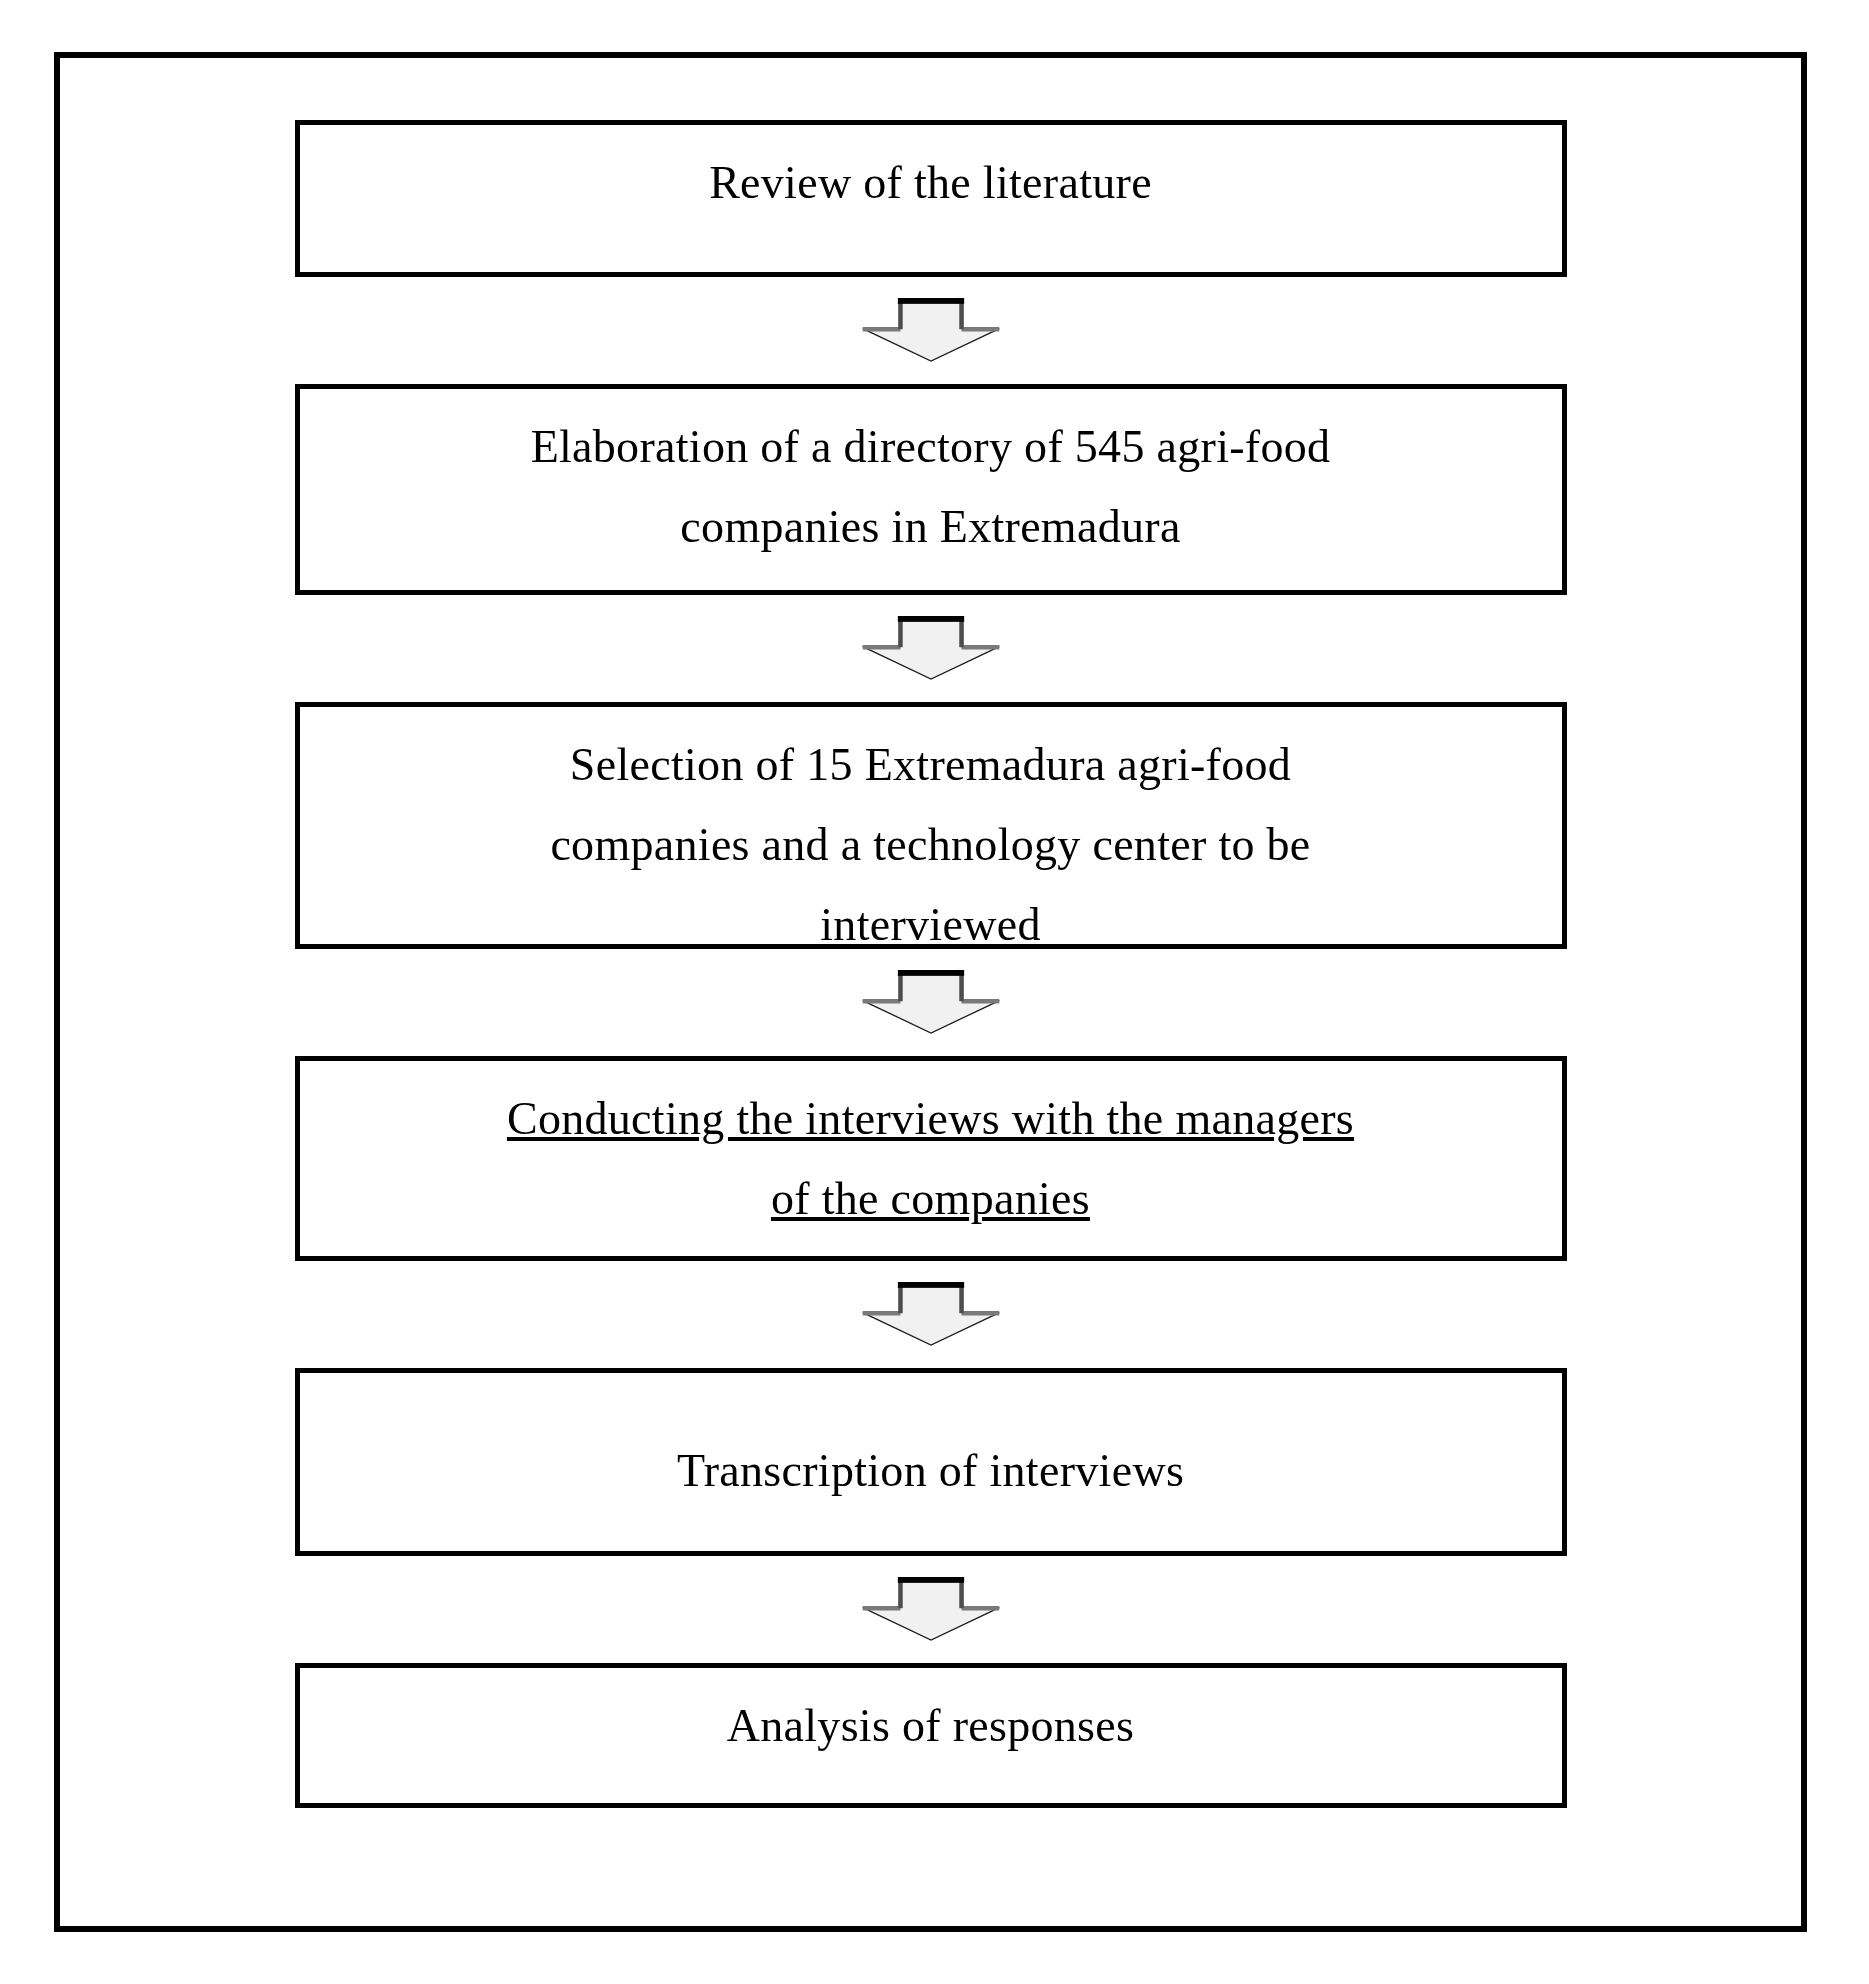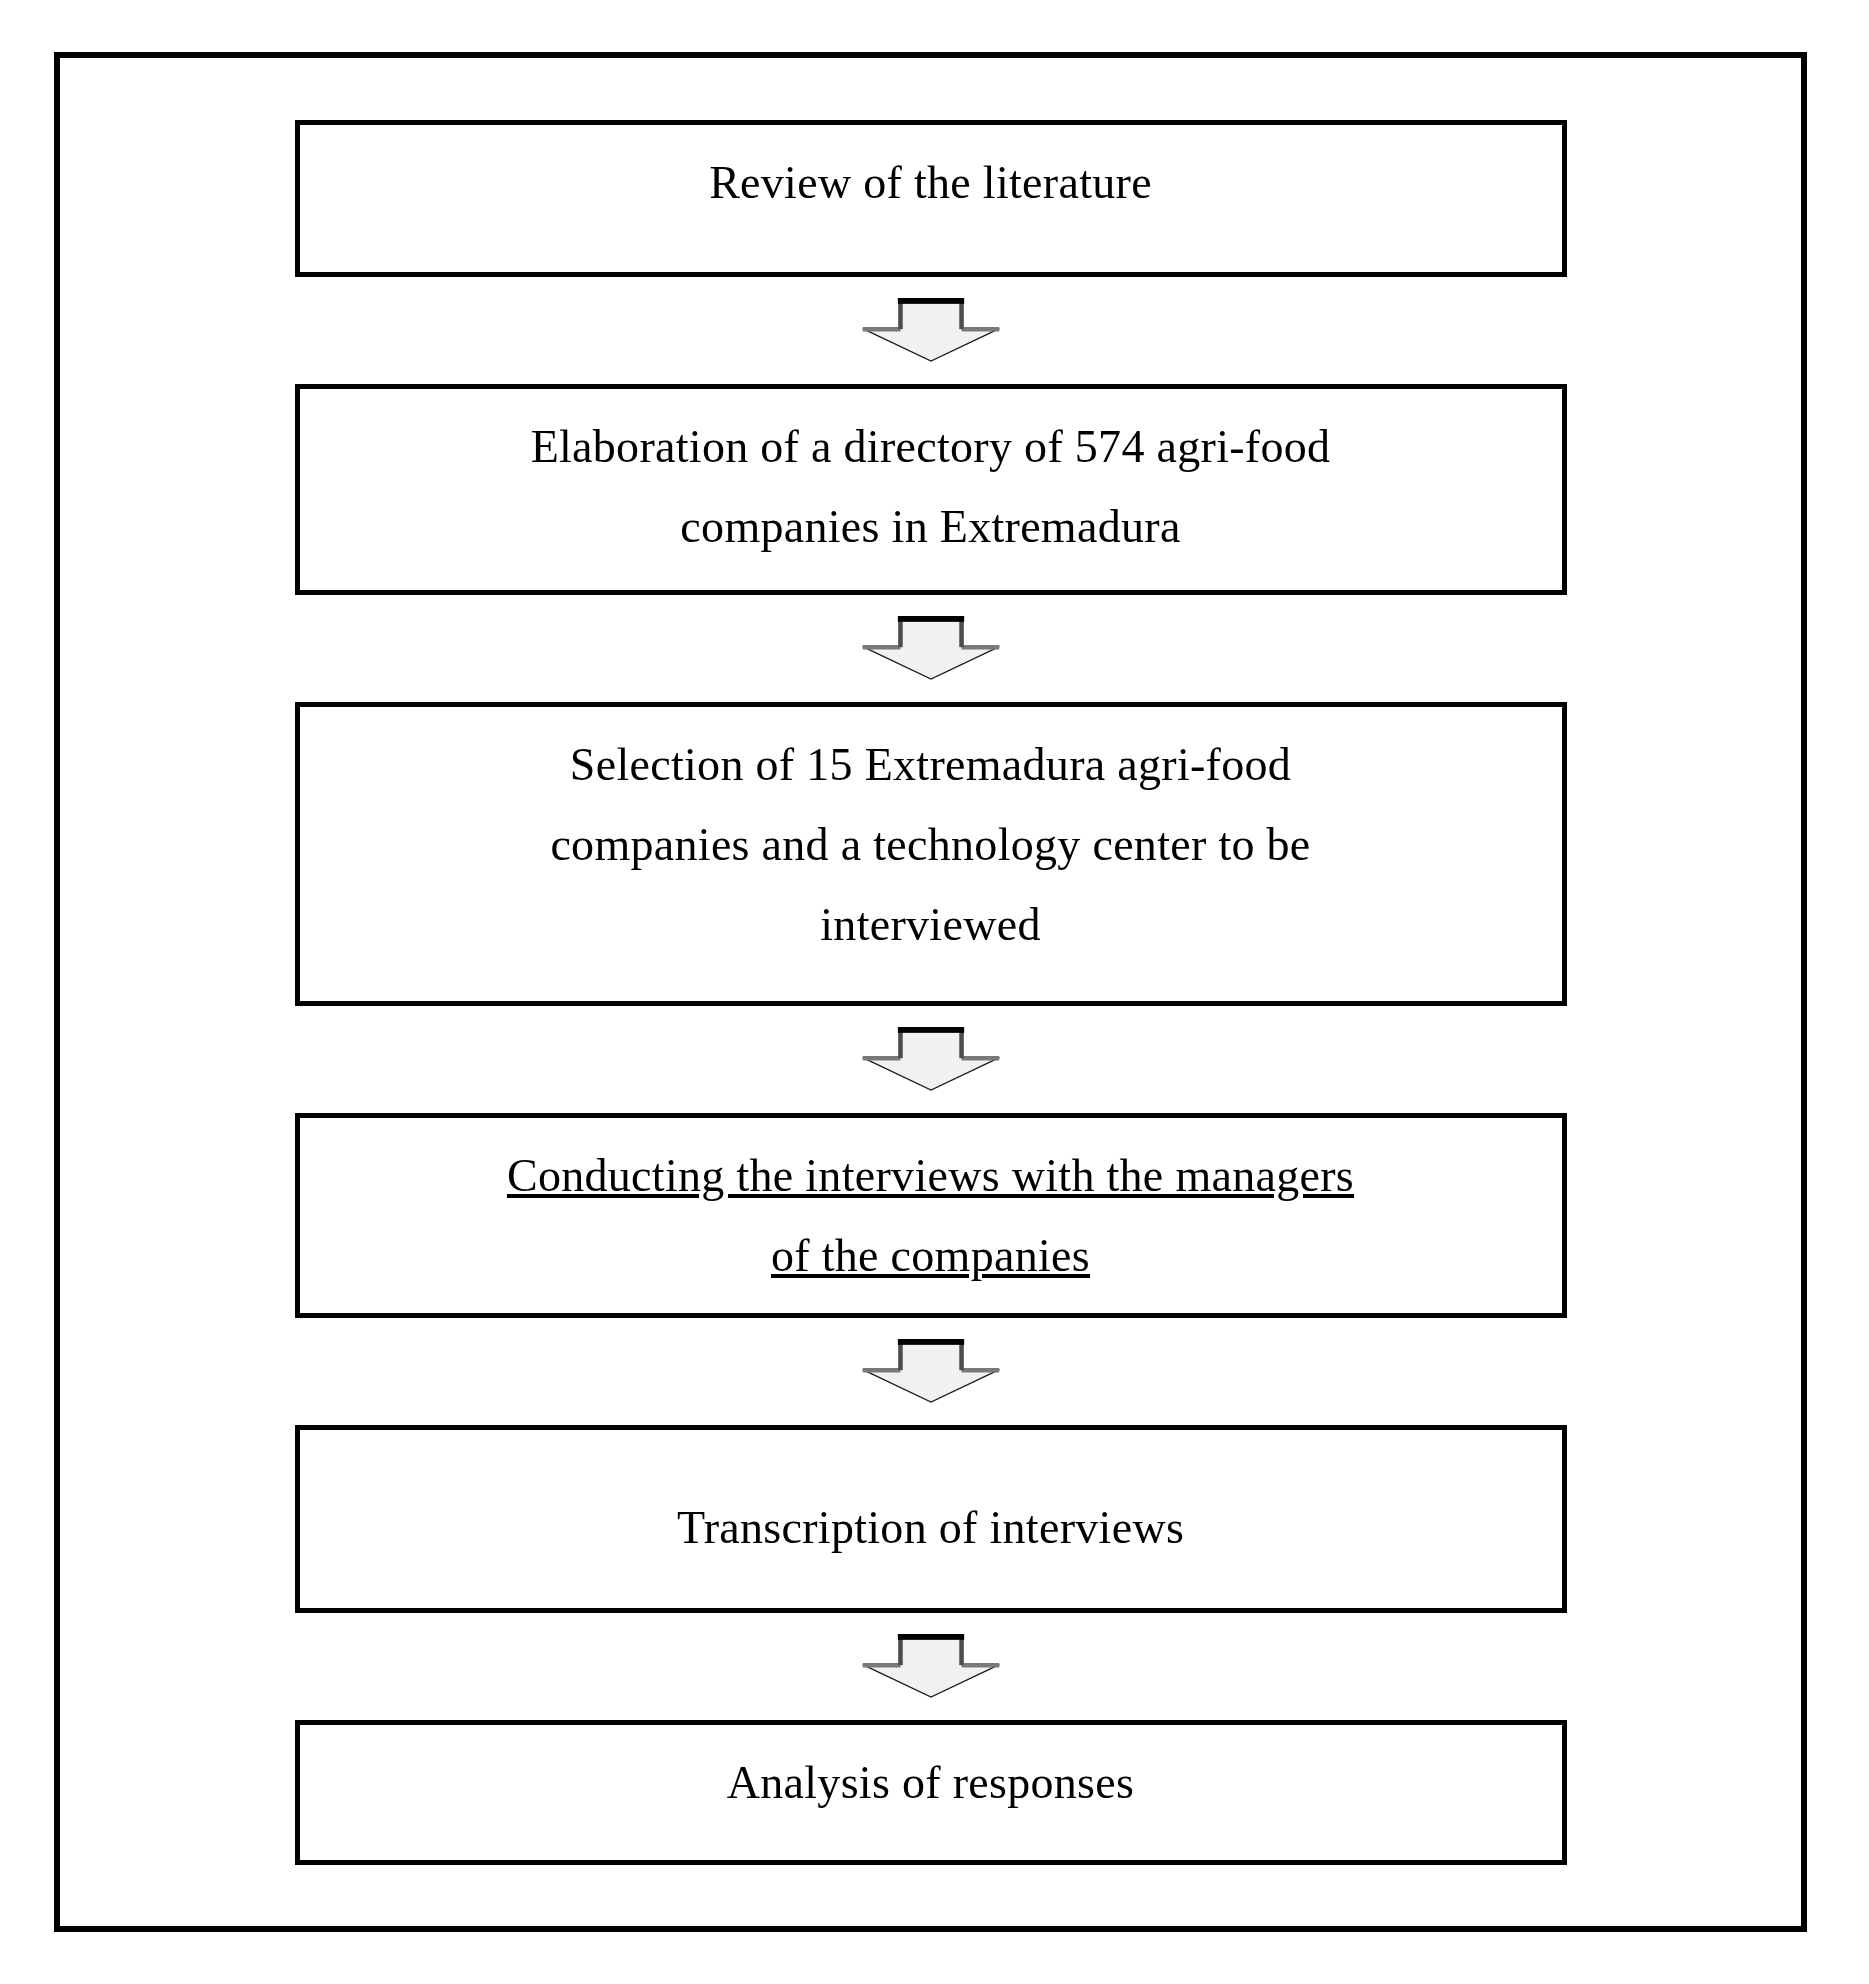--- a/index.html
+++ b/index.html
@@ -42,21 +42,21 @@
   .box .label {
     font-size: 46px;
     line-height: 80px;
     letter-spacing: 0.3px;
     text-align: center;
     white-space: pre-line;
     max-width: 1177px;
   }
   .h1 { height: 157px; }
   .h2 { height: 211px; }
-  .h3 { height: 304px; }
+  .h3 { height: 247px; }
   .h4 { height: 205px; text-decoration: underline; }
   .h5 { height: 188px; align-items: center; }
   .h6 { height: 145px; }
   .arrow {
     margin: 21px 0;
     display: block;
   }
 </style>
 </head>
 <body>
@@ -71,21 +71,21 @@
     <svg class="arrow" width="140" height="65" viewBox="0 0 214 100">
       <polygon points="59,3 155,3 155,47 212,47 107,97 2,47 59,47" fill="#f1f1f1" stroke="#1a1a1a" stroke-width="2"></polygon>
       <line x1="2" y1="48" x2="60" y2="48" stroke="#7a7a7a" stroke-width="7"></line>
       <line x1="154" y1="48" x2="212" y2="48" stroke="#7a7a7a" stroke-width="7"></line>
       <line x1="60" y1="3" x2="60" y2="48" stroke="#4d4d4d" stroke-width="7"></line>
       <line x1="154" y1="3" x2="154" y2="48" stroke="#4d4d4d" stroke-width="7"></line>
       <rect x="56" y="0" width="102" height="9" fill="#000000"></rect>
     </svg>
 
     <div class="box h2">
-      <span class="label">Elaboration of a directory of 574 agri-food
+      <span class="label">Elaboration of a directory of 545 agri-food
 companies in Extremadura</span>
     </div>
 
     <svg class="arrow" width="140" height="65" viewBox="0 0 214 100">
       <polygon points="59,3 155,3 155,47 212,47 107,97 2,47 59,47" fill="#f1f1f1" stroke="#1a1a1a" stroke-width="2"></polygon>
       <line x1="2" y1="48" x2="60" y2="48" stroke="#7a7a7a" stroke-width="7"></line>
       <line x1="154" y1="48" x2="212" y2="48" stroke="#7a7a7a" stroke-width="7"></line>
       <line x1="60" y1="3" x2="60" y2="48" stroke="#4d4d4d" stroke-width="7"></line>
       <line x1="154" y1="3" x2="154" y2="48" stroke="#4d4d4d" stroke-width="7"></line>
       <rect x="56" y="0" width="102" height="9" fill="#000000"></rect>

